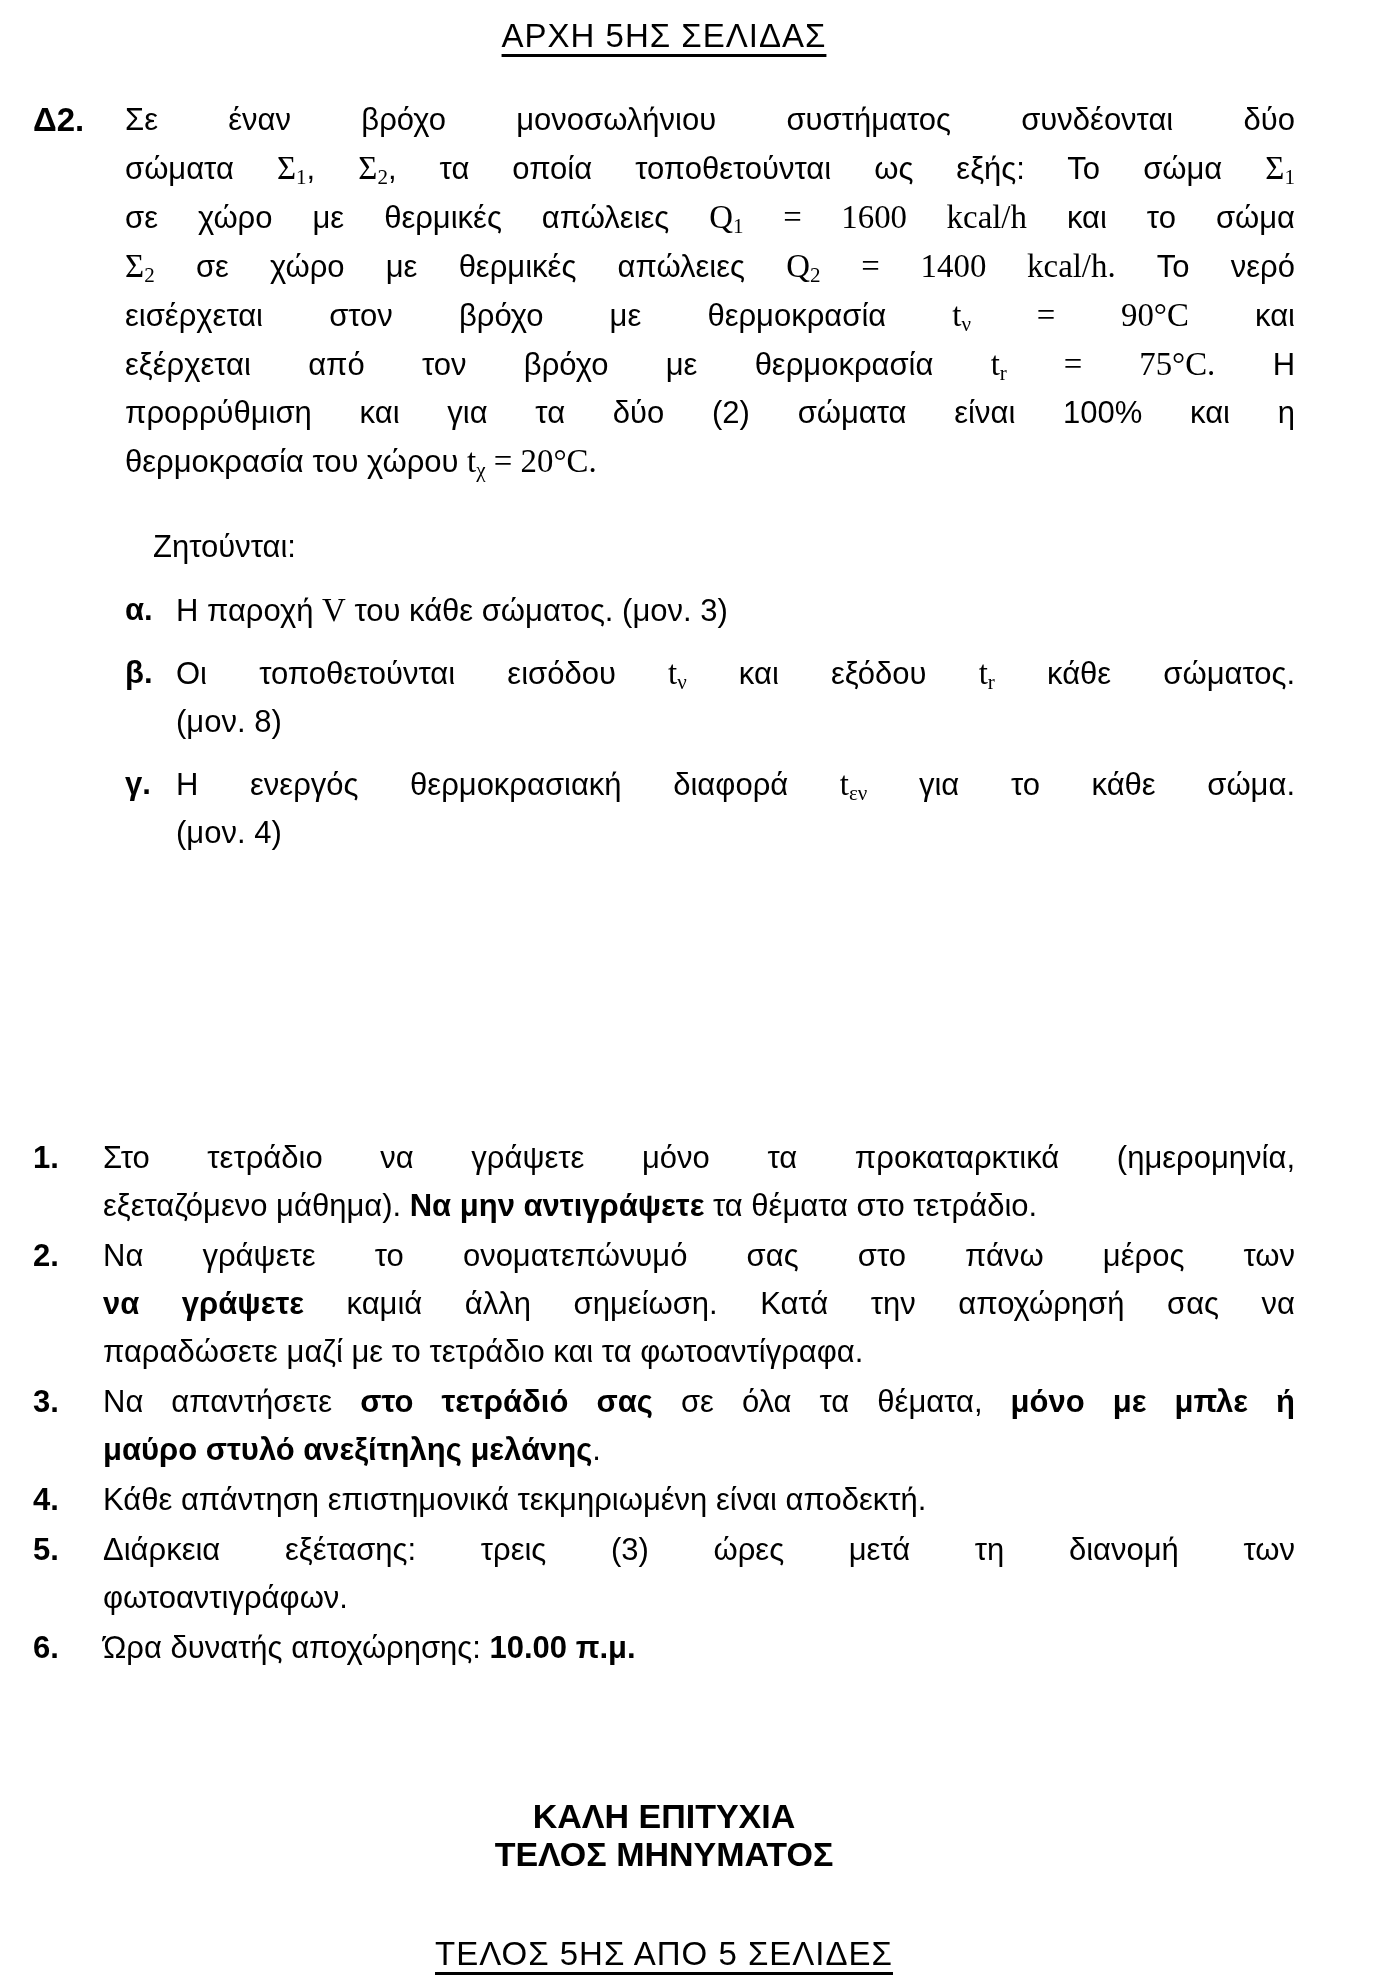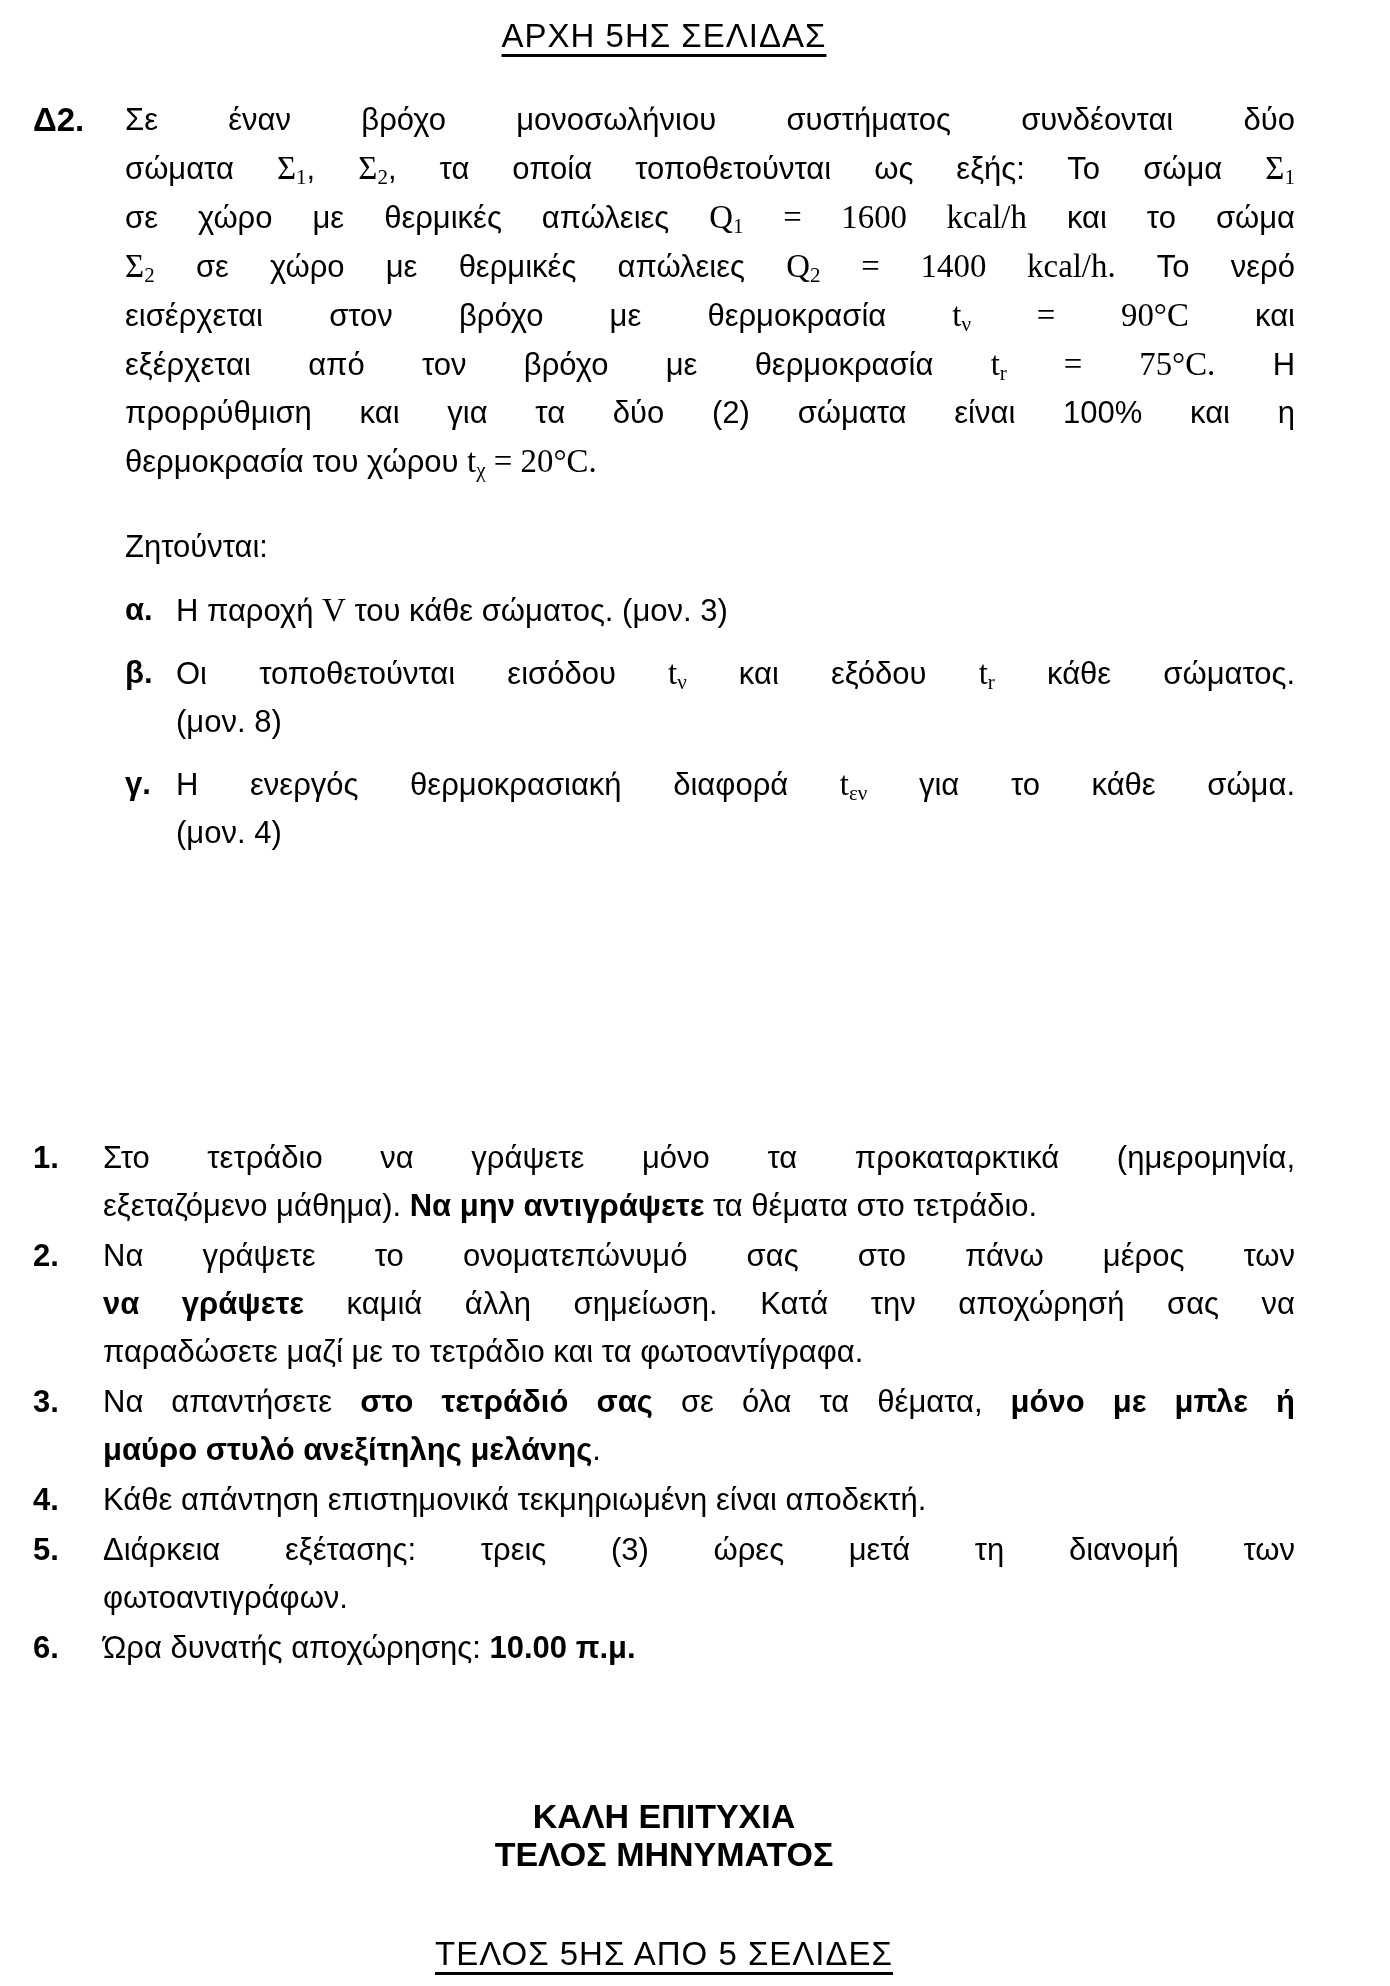--- a/index.html
+++ b/index.html
@@ -18,21 +18,21 @@
   .line.just { text-align:justify; text-align-last:justify; -moz-text-align-last:justify; text-justify:inter-word; }
 
   .header-title {
     top:14px; font-size:33px; letter-spacing:1px;
     text-decoration:underline; text-underline-offset:7px; text-decoration-thickness:2.5px;
     line-height:44px;
   }
 
   .problem { top:96px; display:grid; grid-template-columns:92px 1fr; }
   .problem-label { font-weight:bold; font-size:33px; line-height:48px; }
-  .prompt { margin-top:37px; line-height:48px; }
+  .prompt { margin-top:37px; line-height:48px;margin-left:28px; }
   .sub-item { display:grid; grid-template-columns:51px 1fr; }
   .si-a { margin-top:15px; } .si-b { margin-top:14px; } .si-g { margin-top:14px; }
   .sub-label { font-weight:bold; line-height:48px; }
   .points { margin-top:77px; text-align:right; font-weight:bold; font-size:35px; line-height:48px; }
 
   .ins-title { top:1053px; font-weight:bold; font-size:34px; line-height:48px; }
   .instructions { top:1134px; display:flex; flex-direction:column; gap:2px; }
   .ins-item { display:grid; grid-template-columns:70px 1fr; }
   .ins-num { font-weight:bold; line-height:48px; }
 

